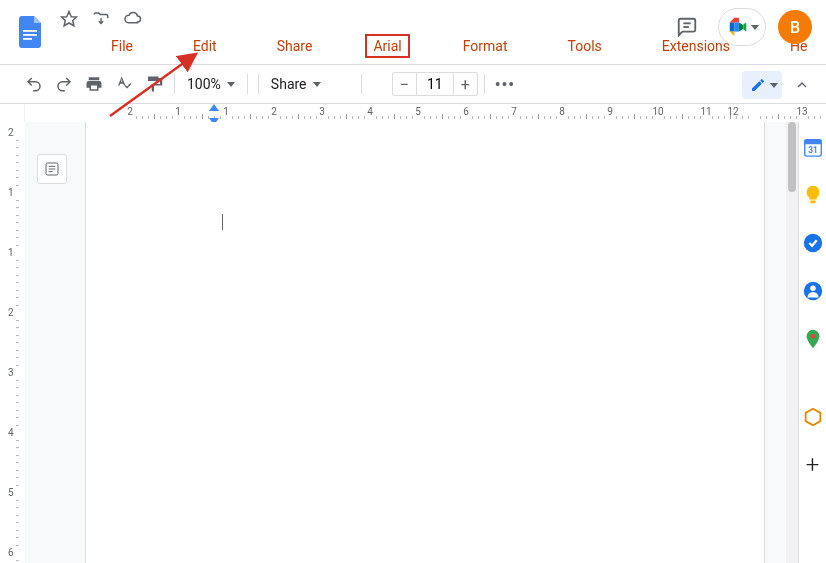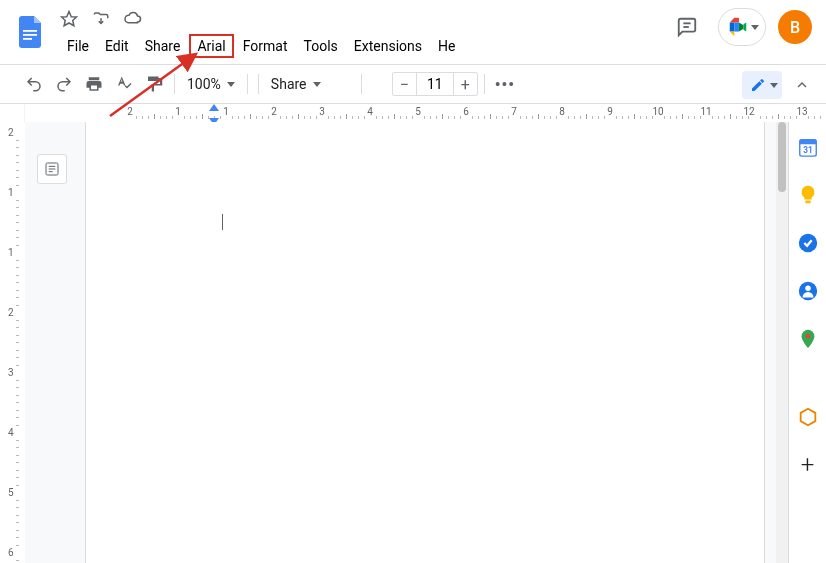--- a/index.html
+++ b/index.html
@@ -8,21 +8,21 @@
   
   .header { display: flex; align-items: flex-start; height: 64px; padding: 8px 0 0 0; position: relative; }
   .logo-wrap { width: 60px; display:flex; justify-content:center; padding-top:6px;}
   .logo { width: 36px; height: 36px; }
   .title-area { flex:1; }
   .title-row { display:flex; align-items:center; gap:10px; height:22px; }
   .doc-title { font-size: 18px; color:#5f6368; }
   .title-icons { display:flex; gap:14px; color:#5f6368; }
   .title-icons .ic { width:18px; height:18px; display:flex; align-items:center; justify-content:center; }
   .menubar { display:flex; gap:2px; margin-top:4px; }
-  .menubar span { font-size:14px; color:#000000; padding:4px 7px; border-radius:0; cursor:pointer; }
+  .menubar span { font-size:14px; color:#c2410c; padding:4px 7px; border-radius:0; cursor:pointer;margin-left:44px; }
   .menubar span.highlighted { border:2px solid #d93025; padding:2px 6px; }
   
   .top-right { position:absolute; right:14px; top:8px; display:flex; align-items:center; gap:12px; }
   .comment-ic { width:38px; height:38px; border-radius:50%; display:flex; align-items:center; justify-content:center; color:#5f6368;}
   .meet-btn { height:38px; border:1px solid #dadce0; border-radius:19px; padding:0 6px 0 8px; display:flex; align-items:center; gap:2px;}
   .meet-ic { width:22px; height:22px;}
   .share-btn { background:#1a73e8; color:#fff; height:38px; border-radius:4px; padding:0 16px; display:flex; align-items:center; gap:8px; font-size:14px; font-weight:500;}
   .avatar { width:34px; height:34px; border-radius:50%; background:#f57c00; color:#fff; display:flex; align-items:center; justify-content:center; font-size:16px; font-weight:500;}
   
   
@@ -56,21 +56,21 @@
   .ruler-v .lbl{position:absolute; left:8px; transform:translateY(-50%);}  
   .ruler-v .tick{position:absolute; left:16px; width:3px; height:1px; background:#b9b9b9;}
   .doc-area { flex:1; background:#f8f9fa; padding:0 0 0 8px; position:relative; overflow:hidden;}
   .outline-btn{position:absolute; left:12px; top:32px; width:30px; height:30px; border:1px solid #dadce0; border-radius:3px; background:#fff; display:flex; align-items:center; justify-content:center; color:#5f6368;}
   .page { position:absolute; left:60px; top:0; width:680px; height:560px; background:#fff; border:1px solid #dadce0; border-top:none;}
   .cursor { position:absolute; left:136px; top:92px; width:1px; height:16px; background:#5f6368;}
   .scrollbar{width:12px; background:#f1f1f1; position:relative;}
   .scroll-thumb{position:absolute; top:0; left:2px; width:8px; height:70px; background:#c1c1c1; border-radius:4px;}
   
   
-  .side-panel { width:38px; border-left:1px solid #dadce0; background:#fff; display:flex; flex-direction:column; align-items:center; padding-top:14px; gap:26px; position:relative;}
+  .side-panel { width:28px; border-left:1px solid #dadce0; background:#fff; display:flex; flex-direction:column; align-items:center; padding-top:14px; gap:26px; position:relative;}
   .side-panel .sic{width:22px; height:22px;}
   .side-panel .plus{width:22px; height:22px; display:flex; align-items:center; justify-content:center; font-size:24px; color:#202124; font-weight:300;}
   
   
   .arrow-svg{position:absolute; left:100px; top:40px; pointer-events:none; z-index:100;}
   
   .tri-sm{border-left:4px solid transparent;border-right:4px solid transparent;border-top:5px solid #5f6368;}
   
   svg{display:block;}
 </style>
@@ -314,21 +314,21 @@
         <div class="tick" style="left: 599px;"></div>
         <div class="tick" style="left: 605px;"></div>
         <div class="lbl" style="left: 611px;">11</div>
         <div class="tick" style="left: 617px;"></div>
         <div class="tick" style="left: 623px;"></div>
         <div class="tick" style="left: 629px;"></div>
         <div class="mtick" style="left: 635px;"></div>
         <div class="tick" style="left: 641px;"></div>
         <div class="tick" style="left: 647px;"></div>
         <div class="tick" style="left: 653px;"></div>
-        <div class="lbl" style="left: 654px;">12</div>
+        <div class="lbl" style="left: 638px;">12</div>
         <div class="tick" style="left: 665px;"></div>
         <div class="tick" style="left: 671px;"></div>
         <div class="tick" style="left: 677px;"></div>
         <div class="mtick" style="left: 683px;"></div>
         <div class="tick" style="left: 689px;"></div>
         <div class="tick" style="left: 695px;"></div>
         <div class="tick" style="left: 701px;"></div>
         <div class="lbl" style="left: 707px;">13</div>
         <div class="tick" style="left: 713px;"></div>
         <div class="tick" style="left: 719px;"></div>

